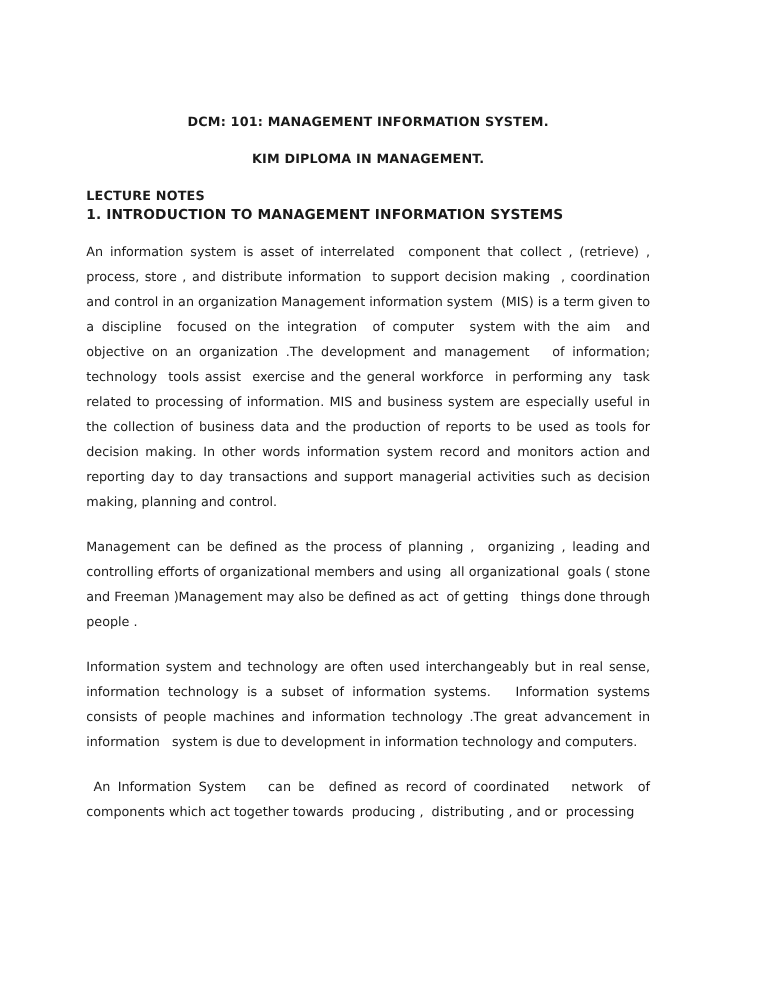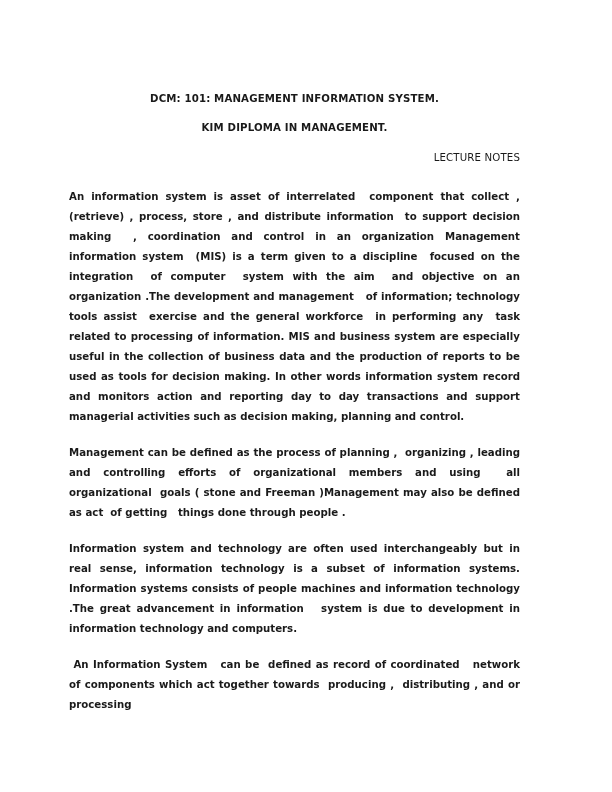--- a/index.html
+++ b/index.html
@@ -33,24 +33,24 @@
   .doc-subtitle {
     font-size: 10.2px;
     font-weight: bold;
     text-align: center;
     letter-spacing: 0.15px;
     margin: 16px 0 17px 0;
     line-height: 1.25;
   }
   .doc-kicker {
     font-size: 10.2px;
-    font-weight: normal;
-    text-align: right;
+    font-weight: bold;
+    text-align: left;
     letter-spacing: 0.15px;
-    margin: 0 0 23px 0;
+    margin: 0 0 1px 0;
     line-height: 1.25;
   }
   h2.section-heading {
     font-size: 11px;
     font-weight: bold;
     text-align: left;
     margin: 0 0 13px 0;
     line-height: 1.3;
     letter-spacing: 0.1px;
   }
@@ -65,37 +65,37 @@
   h3.sub-heading.indented {
     padding-left: 6px;
   }
   p.body-text {
     font-size: 10.2px;
     text-align: justify;
     text-justify: inter-word;
     line-height: 20px;
     margin: 0 0 16px 0;
     white-space: pre-wrap;
-    font-weight: bold;
   }
   p.body-text:last-child {
     margin-bottom: 0;
   }
 </style>
 </head>
 <body>
 
 <div class="page">
 
   <div class="doc-title">DCM: 101: MANAGEMENT INFORMATION SYSTEM.</div>
 
   <div class="doc-subtitle">KIM DIPLOMA IN MANAGEMENT.</div>
 
   <div class="doc-kicker">LECTURE NOTES</div>
 
+  <h2 class="section-heading">1. INTRODUCTION TO MANAGEMENT INFORMATION SYSTEMS</h2>
 
   <p class="body-text">An information system is asset of interrelated  component that collect , (retrieve) , process, store , and distribute information  to support decision making  , coordination and control in an organization Management information system  (MIS) is a term given to a discipline  focused on the integration  of computer  system with the aim  and objective on an organization .The development and management   of information; technology  tools assist  exercise and the general workforce  in performing any  task related to processing of information. MIS and business system are especially useful in the collection of business data and the production of reports to be used as tools for decision making. In other words information system record and monitors action and reporting day to day transactions and support managerial activities such as decision making, planning and control.</p>
 
 
   <p class="body-text">Management can be defined as the process of planning ,  organizing , leading and controlling efforts of organizational members and using  all organizational  goals ( stone and Freeman )Management may also be defined as act  of getting   things done through people .</p>
 
 
   <p class="body-text">Information system and technology are often used interchangeably but in real sense, information technology is a subset of information systems.   Information systems consists of people machines and information technology .The great advancement in information   system is due to development in information technology and computers.</p>
 
 

